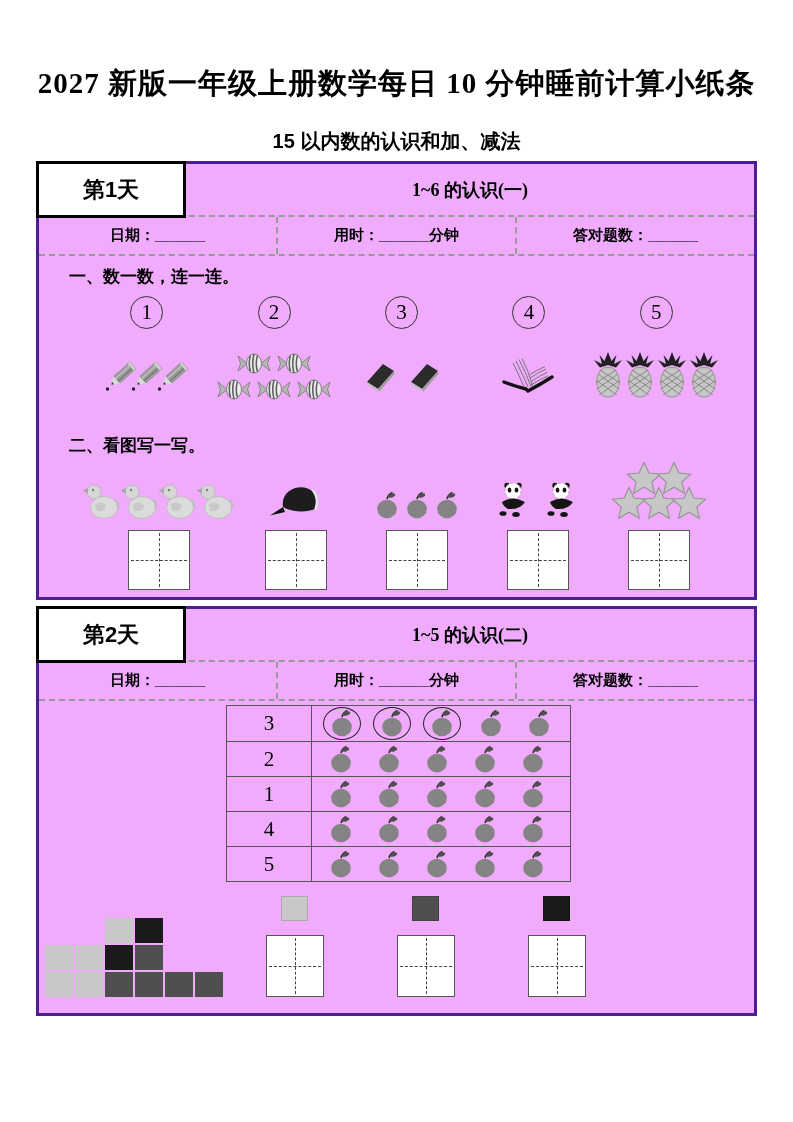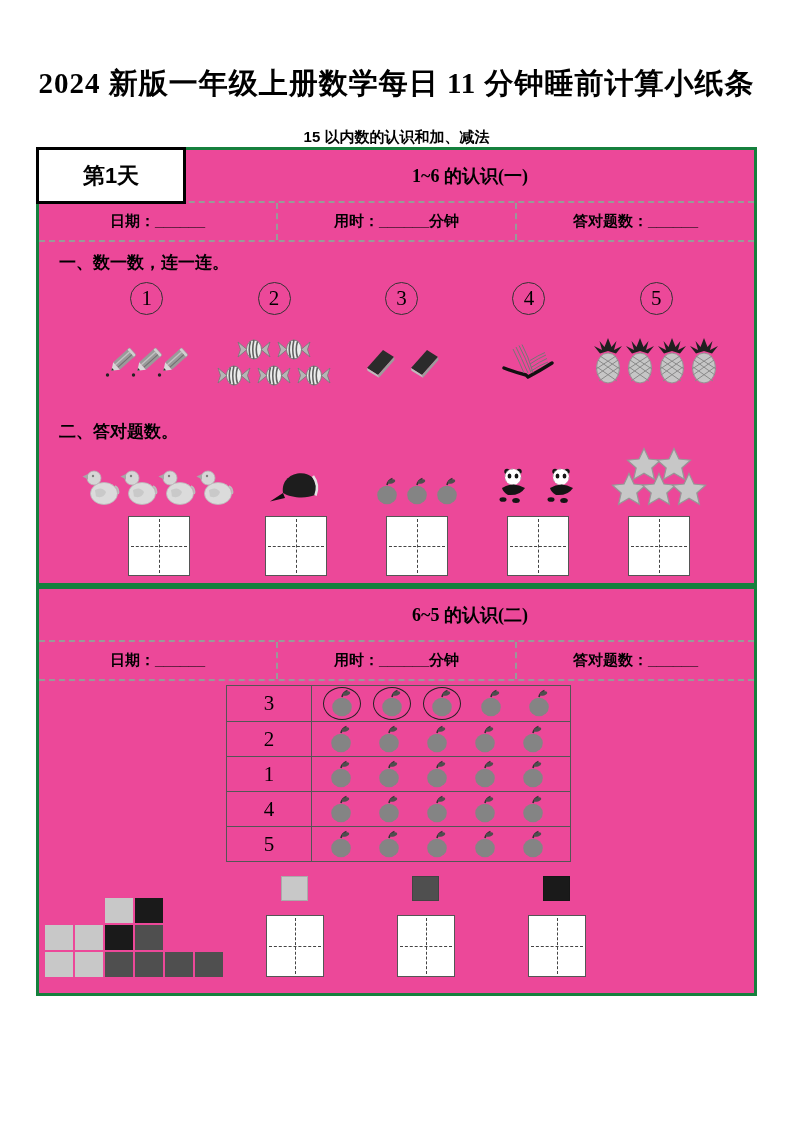--- a/index.html
+++ b/index.html
@@ -1,32 +1,32 @@
 <!DOCTYPE html>
 <html><head>
 <meta charset="utf-8">
 <style>
   html,body{margin:0;padding:0;}
   body{width:793px;height:1122px;background:#fff;color:#000;
        font-family:"Liberation Sans",sans-serif;overflow:hidden;position:relative;}
   .page-title{margin-top:64px;text-align:center;font-family:"Liberation Serif",serif;
        font-weight:bold;font-size:29px;letter-spacing:1px;}
-  .page-subtitle{margin-top:24px;text-align:center;font-weight:bold;font-size:15px;}
-  .day-box{margin:0 36px 0;border:3px solid #15803d;position:relative;background:#ec4899;}
+  .page-subtitle{margin-top:24px;text-align:center;font-weight:bold;font-size:20px;}
+  .day-box{margin:6px 36px 0;border:3px solid #4c1d95;position:relative;background:#f0abfc;}
   .day-header{height:51px;position:relative;display:flex;align-items:center;}
   .day-label-box{position:absolute;top:-3px;left:-3px;width:150px;height:57px;
        border:3px solid #000;background:#fff;display:flex;align-items:center;justify-content:center;
        font-weight:bold;font-size:22px;z-index:2;box-sizing:border-box;}
   .day-title{flex:1;padding-left:147px;text-align:center;font-weight:bold;font-size:18px;
        font-family:"Liberation Serif",serif;}
   .info-row{display:flex;height:37px;border-top:2px dashed #999;border-bottom:2px dashed #999;
        font-weight:bold;font-size:15px;}
   .info-cell{flex:1;display:flex;align-items:center;justify-content:center;}
   .info-cell + .info-cell{border-left:2px dashed #999;}
-  .section-heading{font-weight:bold;font-size:17px;padding:9px 0 2px 20px;}
+  .section-heading{font-weight:bold;font-size:17px;padding:9px 0 2px 30px;}
   
   .num-row{display:flex;padding:6px 34px 0 44px;}
   .num-cell{flex:1;display:flex;justify-content:center;}
   .circle-num{width:31px;height:31px;border:1.6px solid #333;border-radius:50%;
        display:flex;align-items:center;justify-content:center;
        font-family:"Liberation Serif",serif;font-size:21px;}
   .items-row{display:flex;padding:12px 34px 14px 44px;align-items:center;min-height:70px;}
   .items-row .cell,.write-row .cell{flex:1;display:flex;flex-direction:column;
        align-items:center;justify-content:center;}
   .icon-row{display:flex;justify-content:center;align-items:center;}
@@ -64,21 +64,21 @@
   .block-stack{width:184px;}
   .block-row{display:flex;margin-top:2px;}
   .block{width:28px;height:25px;margin-right:2px;}
   .sample-col{width:131px;display:flex;flex-direction:column;align-items:center;}
   .sample-sq{width:27px;height:25px;display:block;border:1px solid rgba(0,0,0,.15);box-sizing:border-box;}
   .sample-col .tian-grid{margin-top:14px;width:58px;height:62px;}
 </style>
 </head>
 <body>
 
-<div class="page-title">2024 新版一年级上册数学每日 11 分钟睡前计算小纸条</div>
+<div class="page-title">2027 新版一年级上册数学每日 10 分钟睡前计算小纸条</div>
 <div class="page-subtitle">15 以内数的认识和加、减法</div>
 
 <div class="day-box">
   <div class="day-header">
     <div class="day-label-box">第1天</div>
     <div class="day-title">1~6 的认识(一)</div>
   </div>
   <div class="info-row">
     <div class="info-cell">日期：______</div>
     <div class="info-cell">用时：______分钟</div>
@@ -283,21 +283,21 @@
                 <path d="M9,19 L29,32"></path>
                 <path d="M27,23 L6,38"></path>
                 <path d="M28,30 L8,44"></path>
                 <path d="M25,19 L5,32"></path>
               </g>
             </svg>
           </span>
         </div>
        </div>
     </div>
-  <div class="section-heading">二、答对题数。</div>
+  <div class="section-heading">二、看图写一写。</div>
   <div class="write-row">
       <div class="cell g-duck">
        <div class="icon-row">
           <span class="icon icon-duck">
             <svg width="44" height="40" viewBox="0 0 44 40">
               <circle cx="14" cy="12" r="7" fill="#d6d6d6" stroke="#b4b4b4" stroke-width="0.8"></circle>
               <polygon points="2.5,10.5 8,8 8,13.5" fill="#a8a8a8"></polygon>
               <circle cx="13" cy="10" r="1.2" fill="#7e7e7e"></circle>
               <ellipse cx="24" cy="27.5" rx="13.5" ry="11" fill="#dbdbdb" stroke="#b9b9b9" stroke-width="0.8"></ellipse>
               <path d="M15,24 q7,-4 11,2 q-2,7 -10,4.5" fill="#c9c9c9"></path>
@@ -434,21 +434,22 @@
             </svg>
           </span>
         </div>
        <div class="tian-grid "></div>
       </div>
     </div>
 </div>
 
 <div class="day-box">
   <div class="day-header">
-    <div class="day-title">6~5 的认识(二)</div>
+    <div class="day-label-box">第2天</div>
+    <div class="day-title">1~5 的认识(二)</div>
   </div>
   <div class="info-row">
     <div class="info-cell">日期：______</div>
     <div class="info-cell">用时：______分钟</div>
     <div class="info-cell">答对题数：______</div>
   </div>
   <table class="apple-table">
       <tbody>
         <tr>
       <td class="num">3</td>

